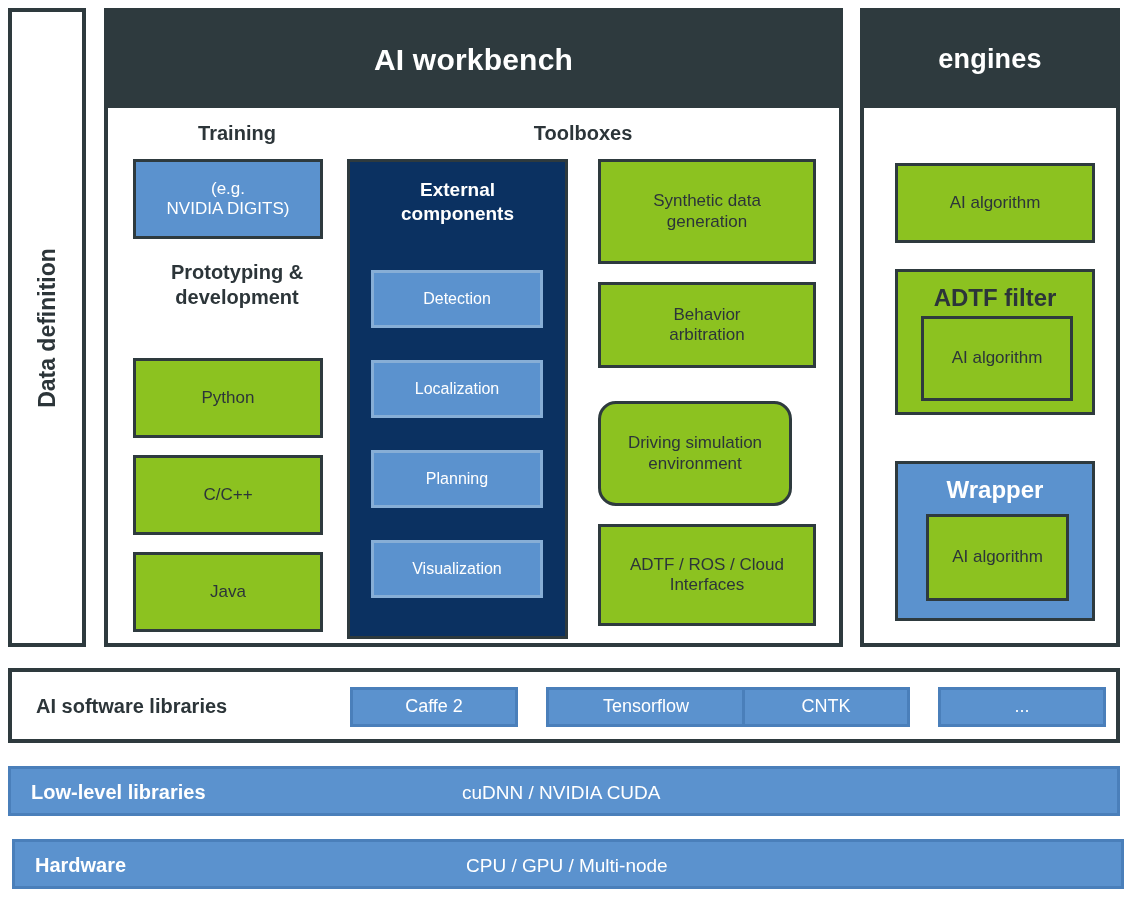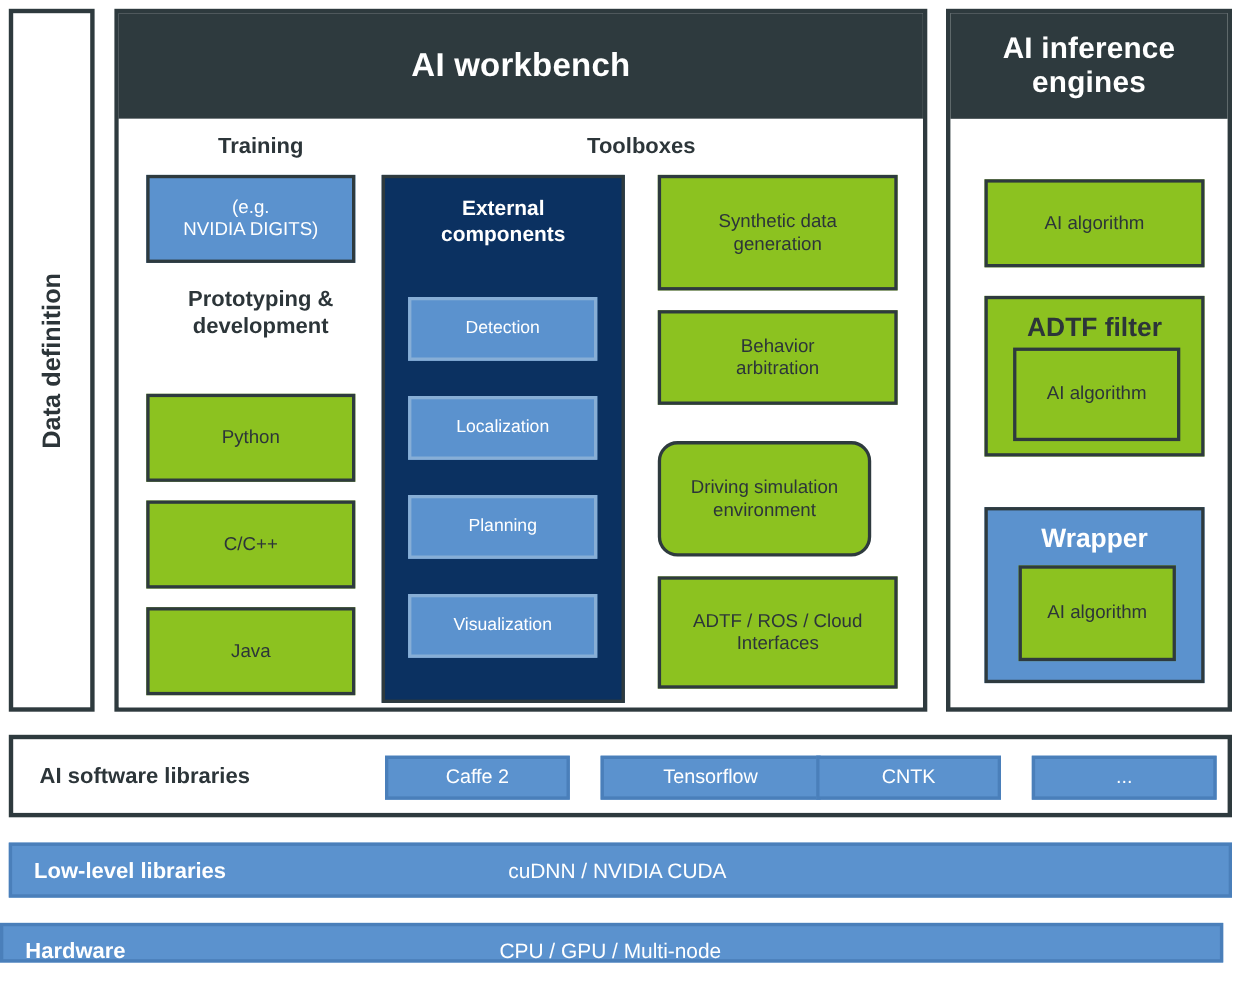--- a/index.html
+++ b/index.html
@@ -165,21 +165,21 @@
     color: #ffffff;
     white-space: nowrap;
   }
   .row-bar-value {
     position: absolute;
     font-size: 19px;
     color: #ffffff;
     white-space: nowrap;
   }
   #lowlevel-row { left: 8px; top: 766px; width: 1112px; height: 50px; }
-  #hardware-row { left: 0; top: 839px; width: 1112px; height: 36px; }
+  #hardware-row { left: 12px; top: 839px; width: 1112px; height: 50px; }
 </style>
 </head>
 <body>
 
 <div class="abs panel-outline" id="data-definition">
   <span class="vlabel">Data definition</span>
 </div>
 
 <div class="abs" id="workbench-panel">
 
@@ -235,21 +235,20 @@
       <span>ADTF / ROS / Cloud</span>
       <span>Interfaces</span>
     </div>
 
   </div>
 </div>
 
 <div class="abs" id="inference-panel">
 
   <div class="abs panel-header center-box" id="inference-header">
-    <div>AI inference</div>
     <div>engines</div>
   </div>
 
   <div class="abs" id="inference-body">
 
     <div class="abs box box-green center-box" style="left:31px; top:55px; width:200px; height:80px;">AI algorithm</div>
 
     <div class="abs box box-green" style="left:31px; top:161px; width:200px; height:146px;">
       <div class="subbox-title">ADTF filter</div>
       <div class="abs inner-outline center-box" style="left:23px; top:44px; width:152px; height:85px;">AI algorithm</div>

